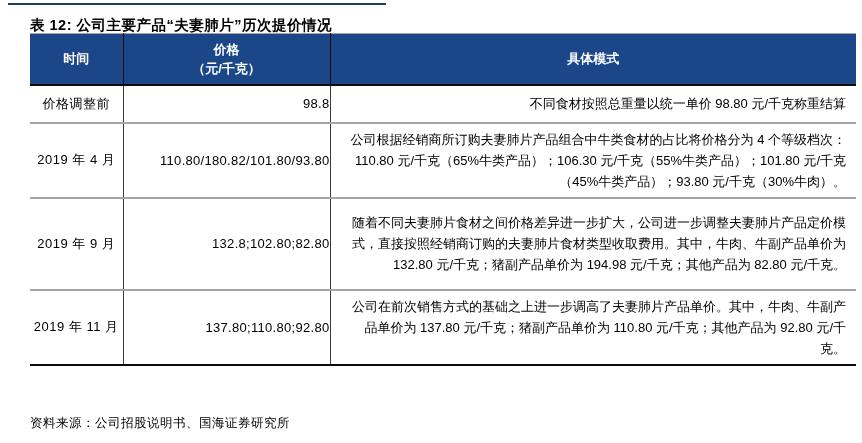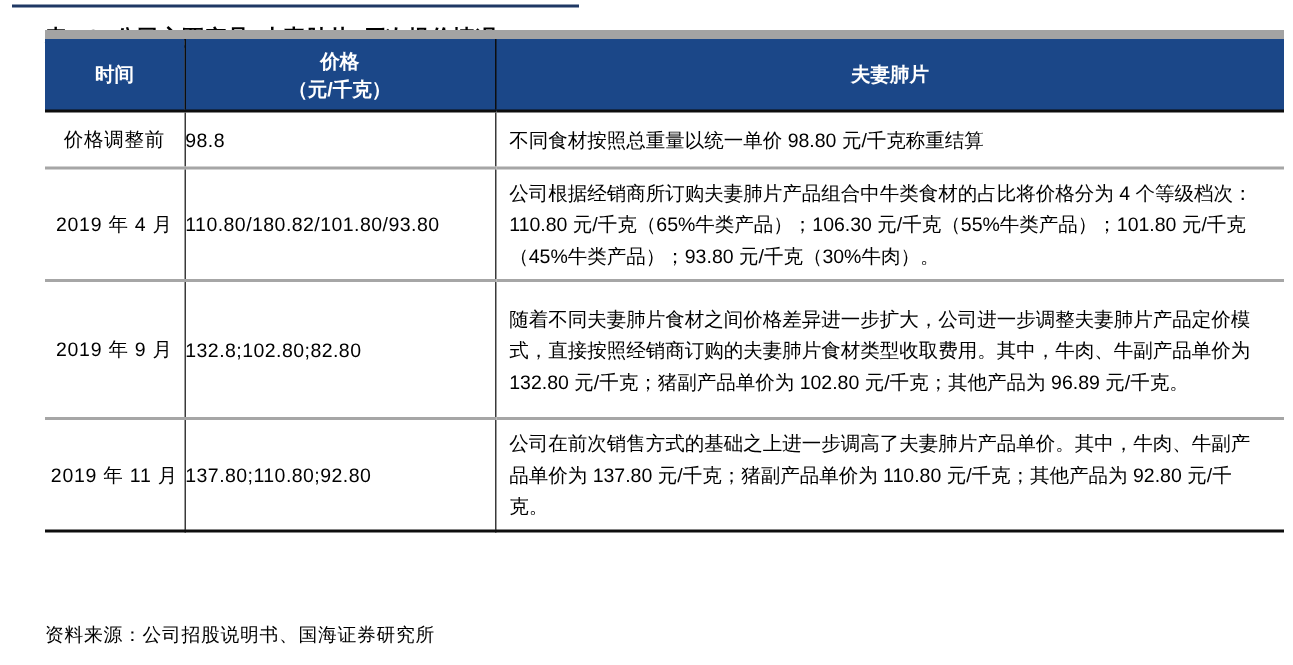--- a/index.html
+++ b/index.html
@@ -15,45 +15,45 @@
     position: absolute; top: 3px; left: 8px; width: 378px; height: 2px;
     background: #1F3864;
   }
   .title {
     position: absolute; top: 16px; left: 30px;
     font-size: 14.5px; font-weight: bold; color: #000;
     letter-spacing: 0.5px; white-space: nowrap;
   }
 
   table.price-table {
-    position: absolute; top: 20px; left: 30px; width: 826px;
+    position: absolute; top: 33px; left: 30px; width: 826px;
     border-collapse: collapse; table-layout: fixed;
-    border-top: 6px solid #a3a3a3; border-bottom: 2px solid #0d0d0d;
+    border-top: 1px solid #a3a3a3; border-bottom: 2px solid #0d0d0d;
   }
   col.c-time  { width: 93px; }
   col.c-price { width: 207px; }
 
   thead th {
     background: #1B4788; color: #ffffff; font-weight: bold;
     font-size: 13px; text-align: center; vertical-align: middle;
     height: 51px; line-height: 19px;
     border-bottom: 2px solid #0d0d0d;
   }
   thead th + th { border-left: 1.5px solid #0d0d0d; }
 
   tbody td {
     font-size: 13px; vertical-align: middle;
     background: #ffffff; color: #000;
   }
   tbody td + td { border-left: 1px solid #3a3a3a; }
   tbody tr + tr td { border-top: 2px solid #A6A6A6; margin-left: 20px; }
 
   td.time  { text-align: center; letter-spacing: 0.5px; }
-  td.price { text-align: left; letter-spacing: 0.3px; }
-  td.mode  { text-align: left; padding: 5px 10px 5px 9px; line-height: 21px; }
+  td.price { text-align: right; letter-spacing: 0.3px; }
+  td.mode  { text-align: right; padding: 5px 10px 5px 9px; line-height: 21px; }
 
   tr.r0 { height: 38px; }
   tr.r1 { height: 74px; }
   tr.r2 { height: 92px; }
   tr.r3 { height: 64px; }
   tr.r4 { height: 58px; }
 
   .source {
     position: absolute; top: 415px; left: 30px;
     font-size: 12.5px; color: #000; letter-spacing: 0.5px; white-space: nowrap; font-family: Liberation Mono, monospace;
@@ -74,38 +74,38 @@
       <col class="c-price">
       <col class="c-mode">
     </colgroup>
     <thead>
       <tr>
         <th>时间</th>
         <th>
           <div>价格</div>
           <div>（元/千克）</div>
         </th>
-        <th>夫妻肺片</th>
+        <th>具体模式</th>
       </tr>
     </thead>
     <tbody>
       <tr class="r0">
         <td class="time">价格调整前</td>
         <td class="price">98.8</td>
         <td class="mode">不同食材按照总重量以统一单价 98.80 元/千克称重结算</td>
       </tr>
       <tr class="r1">
         <td class="time">2019 年 4 月</td>
         <td class="price">110.80/180.82/101.80/93.80</td>
         <td class="mode">公司根据经销商所订购夫妻肺片产品组合中牛类食材的占比将价格分为 4 个等级档次：110.80 元/千克（65%牛类产品）；106.30 元/千克（55%牛类产品）；101.80 元/千克（45%牛类产品）；93.80 元/千克（30%牛肉）。</td>
       </tr>
       <tr class="r2">
         <td class="time">2019 年 9 月</td>
         <td class="price">132.8;102.80;82.80</td>
-        <td class="mode">随着不同夫妻肺片食材之间价格差异进一步扩大，公司进一步调整夫妻肺片产品定价模式，直接按照经销商订购的夫妻肺片食材类型收取费用。其中，牛肉、牛副产品单价为 132.80 元/千克；猪副产品单价为 102.80 元/千克；其他产品为 96.89 元/千克。</td>
+        <td class="mode">随着不同夫妻肺片食材之间价格差异进一步扩大，公司进一步调整夫妻肺片产品定价模式，直接按照经销商订购的夫妻肺片食材类型收取费用。其中，牛肉、牛副产品单价为 132.80 元/千克；猪副产品单价为 194.98 元/千克；其他产品为 82.80 元/千克。</td>
       </tr>
       <tr class="r3">
         <td class="time">2019 年 11 月</td>
         <td class="price">137.80;110.80;92.80</td>
         <td class="mode">公司在前次销售方式的基础之上进一步调高了夫妻肺片产品单价。其中，牛肉、牛副产品单价为 137.80 元/千克；猪副产品单价为 110.80 元/千克；其他产品为 92.80 元/千克。</td>
       </tr>
     </tbody>
   </table>
 
   <div class="source">资料来源：公司招股说明书、国海证券研究所</div>

